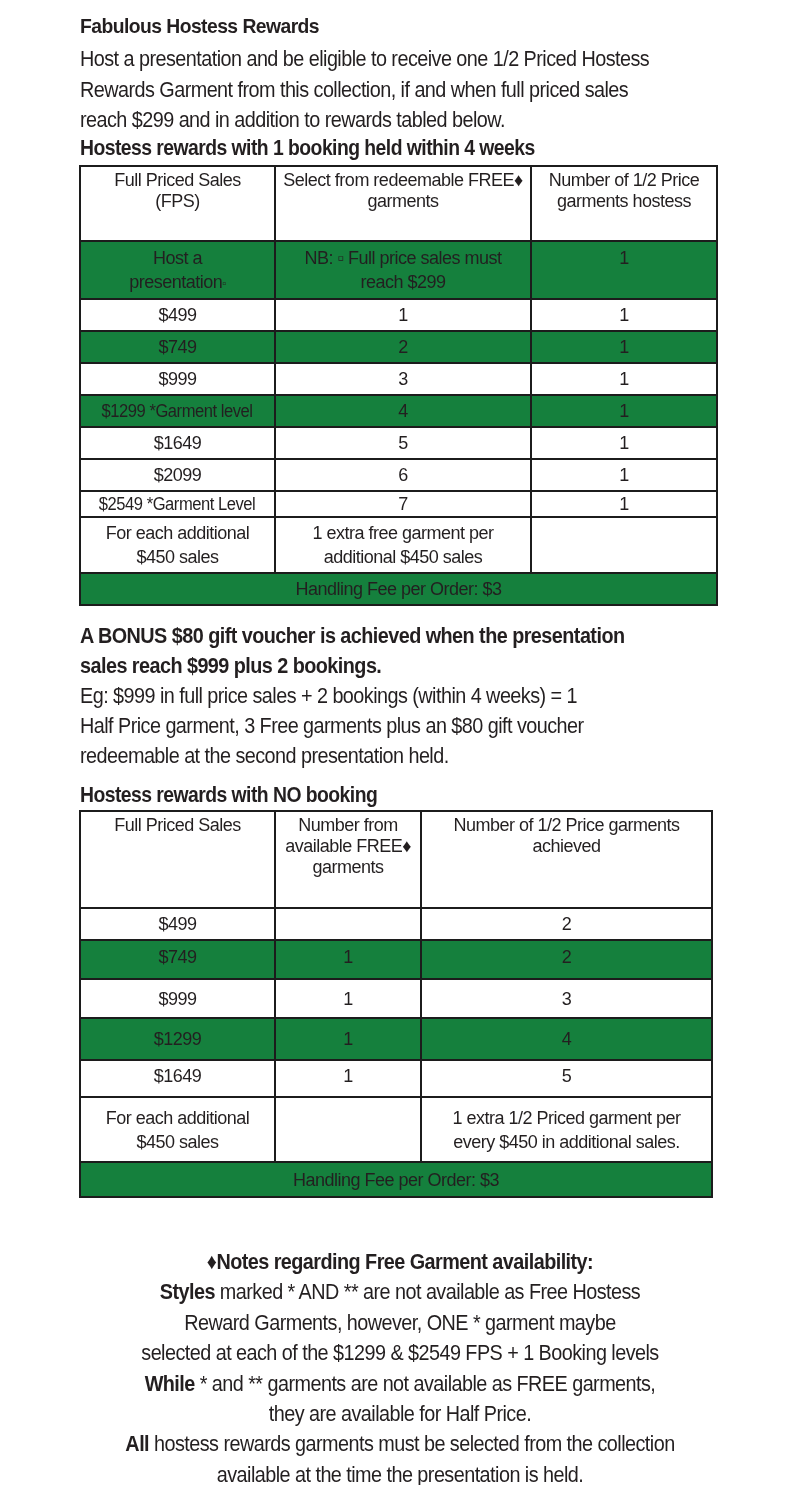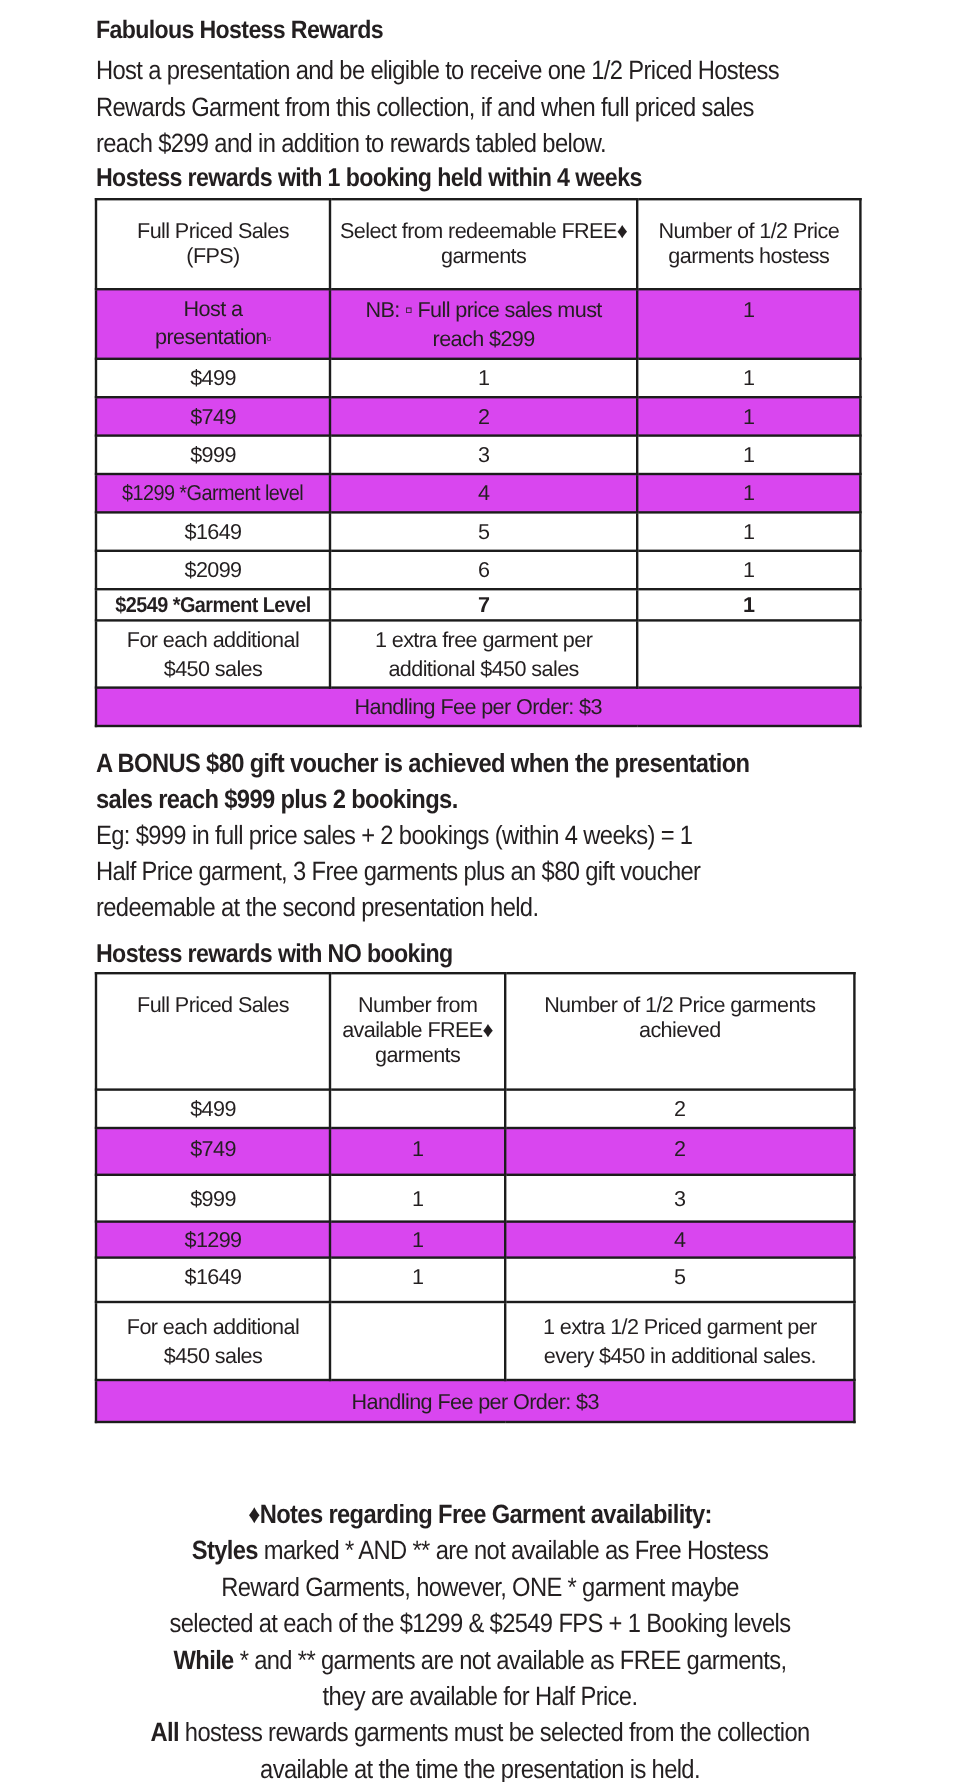--- a/index.html
+++ b/index.html
@@ -35,22 +35,22 @@
   }
   table.rewards td {
     border: 2px solid #1c1c1c;
     text-align: center;
     font-size: 18px;
     letter-spacing: -0.5px;
     line-height: 24px;
     padding: 0 2px;
     vertical-align: middle;
   }
-  table.rewards td.head { vertical-align: top; padding-top: 15px; line-height: 21px; }
-  table.rewards tr.shade td { background: #d946ef; }
+  table.rewards td.head { vertical-align: top; padding-top: 3px; line-height: 21px; }
+  table.rewards tr.shade td { background: #15803d; }
   table.rewards td .cond { display: inline-block; transform: scaleX(0.92); }
   .sq { font-size: 11px; vertical-align: 1px; }
   .bonus {
     position: absolute; left: 80px; top: 621px; width: 720px;
     font-size: 22px; line-height: 30px; letter-spacing: -0.6px;
     transform: scaleX(0.9); transform-origin: left top;
   }
   .bonus .b { font-weight: bold; display: block; white-space: nowrap; }
   .bonus .n { display: block; white-space: nowrap; }
   .notes {
@@ -130,21 +130,21 @@
   <tr style="height:32px;">
     <td>$1649</td>
     <td>5</td>
     <td>1</td>
   </tr>
   <tr style="height:32px;margin-left:24px;">
     <td>$2099</td>
     <td>6</td>
     <td>1</td>
   </tr>
-  <tr style="height:22px;font-weight:bold;">
+  <tr style="height:22px;">
     <td><span class="cond">$2549 *Garment Level</span></td>
     <td>7</td>
     <td>1</td>
   </tr>
   <tr style="height:56px;">
     <td>
       <div>For each additional</div>
       <div>$450 sales</div>
     </td>
     <td>
@@ -198,21 +198,21 @@
   <tr class="shade" style="height:39px;">
     <td style="vertical-align:top;padding-top:4px;">$749</td>
     <td style="vertical-align:top;padding-top:4px;">1</td>
     <td style="vertical-align:top;padding-top:4px;">2</td>
   </tr>
   <tr style="height:39px;">
     <td>$999</td>
     <td>1</td>
     <td>3</td>
   </tr>
-  <tr class="shade" style="height:30px;">
+  <tr class="shade" style="height:42px;">
     <td>$1299</td>
     <td>1</td>
     <td>4</td>
   </tr>
   <tr style="height:37px;">
     <td style="vertical-align:top;padding-top:3px;">$1649</td>
     <td style="vertical-align:top;padding-top:3px;">1</td>
     <td style="vertical-align:top;padding-top:3px;">5</td>
   </tr>
   <tr style="height:65px;">

